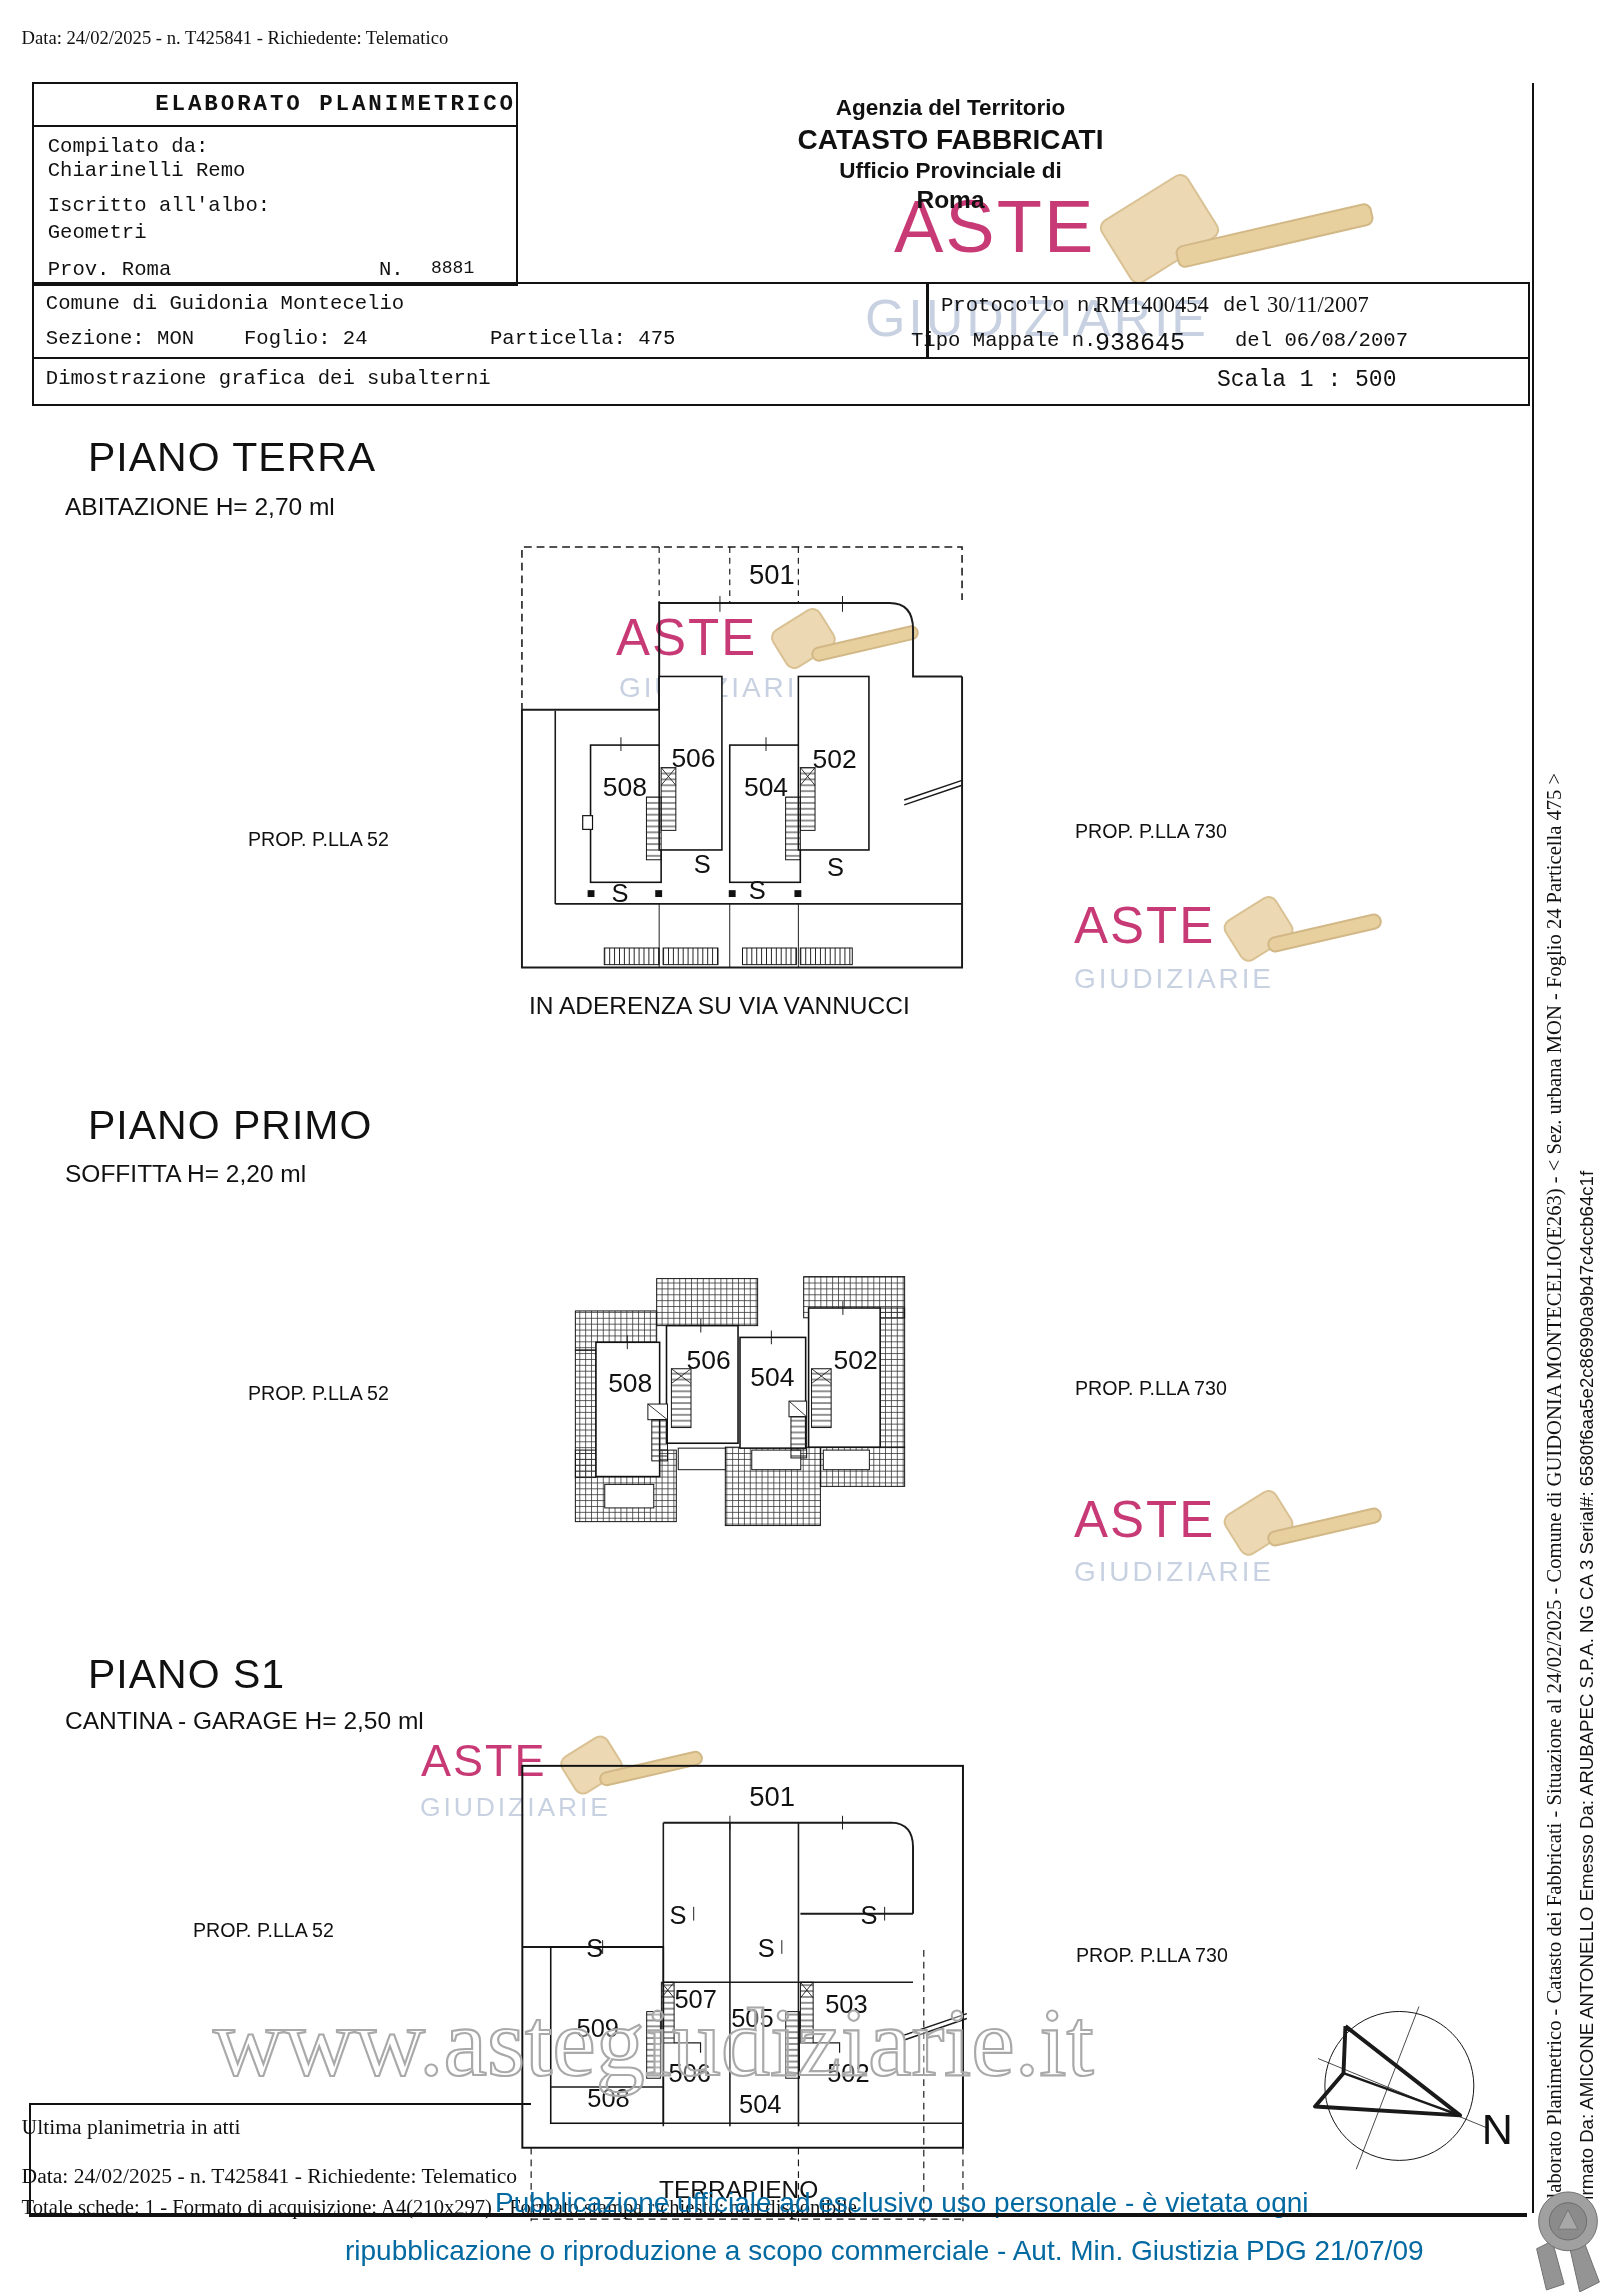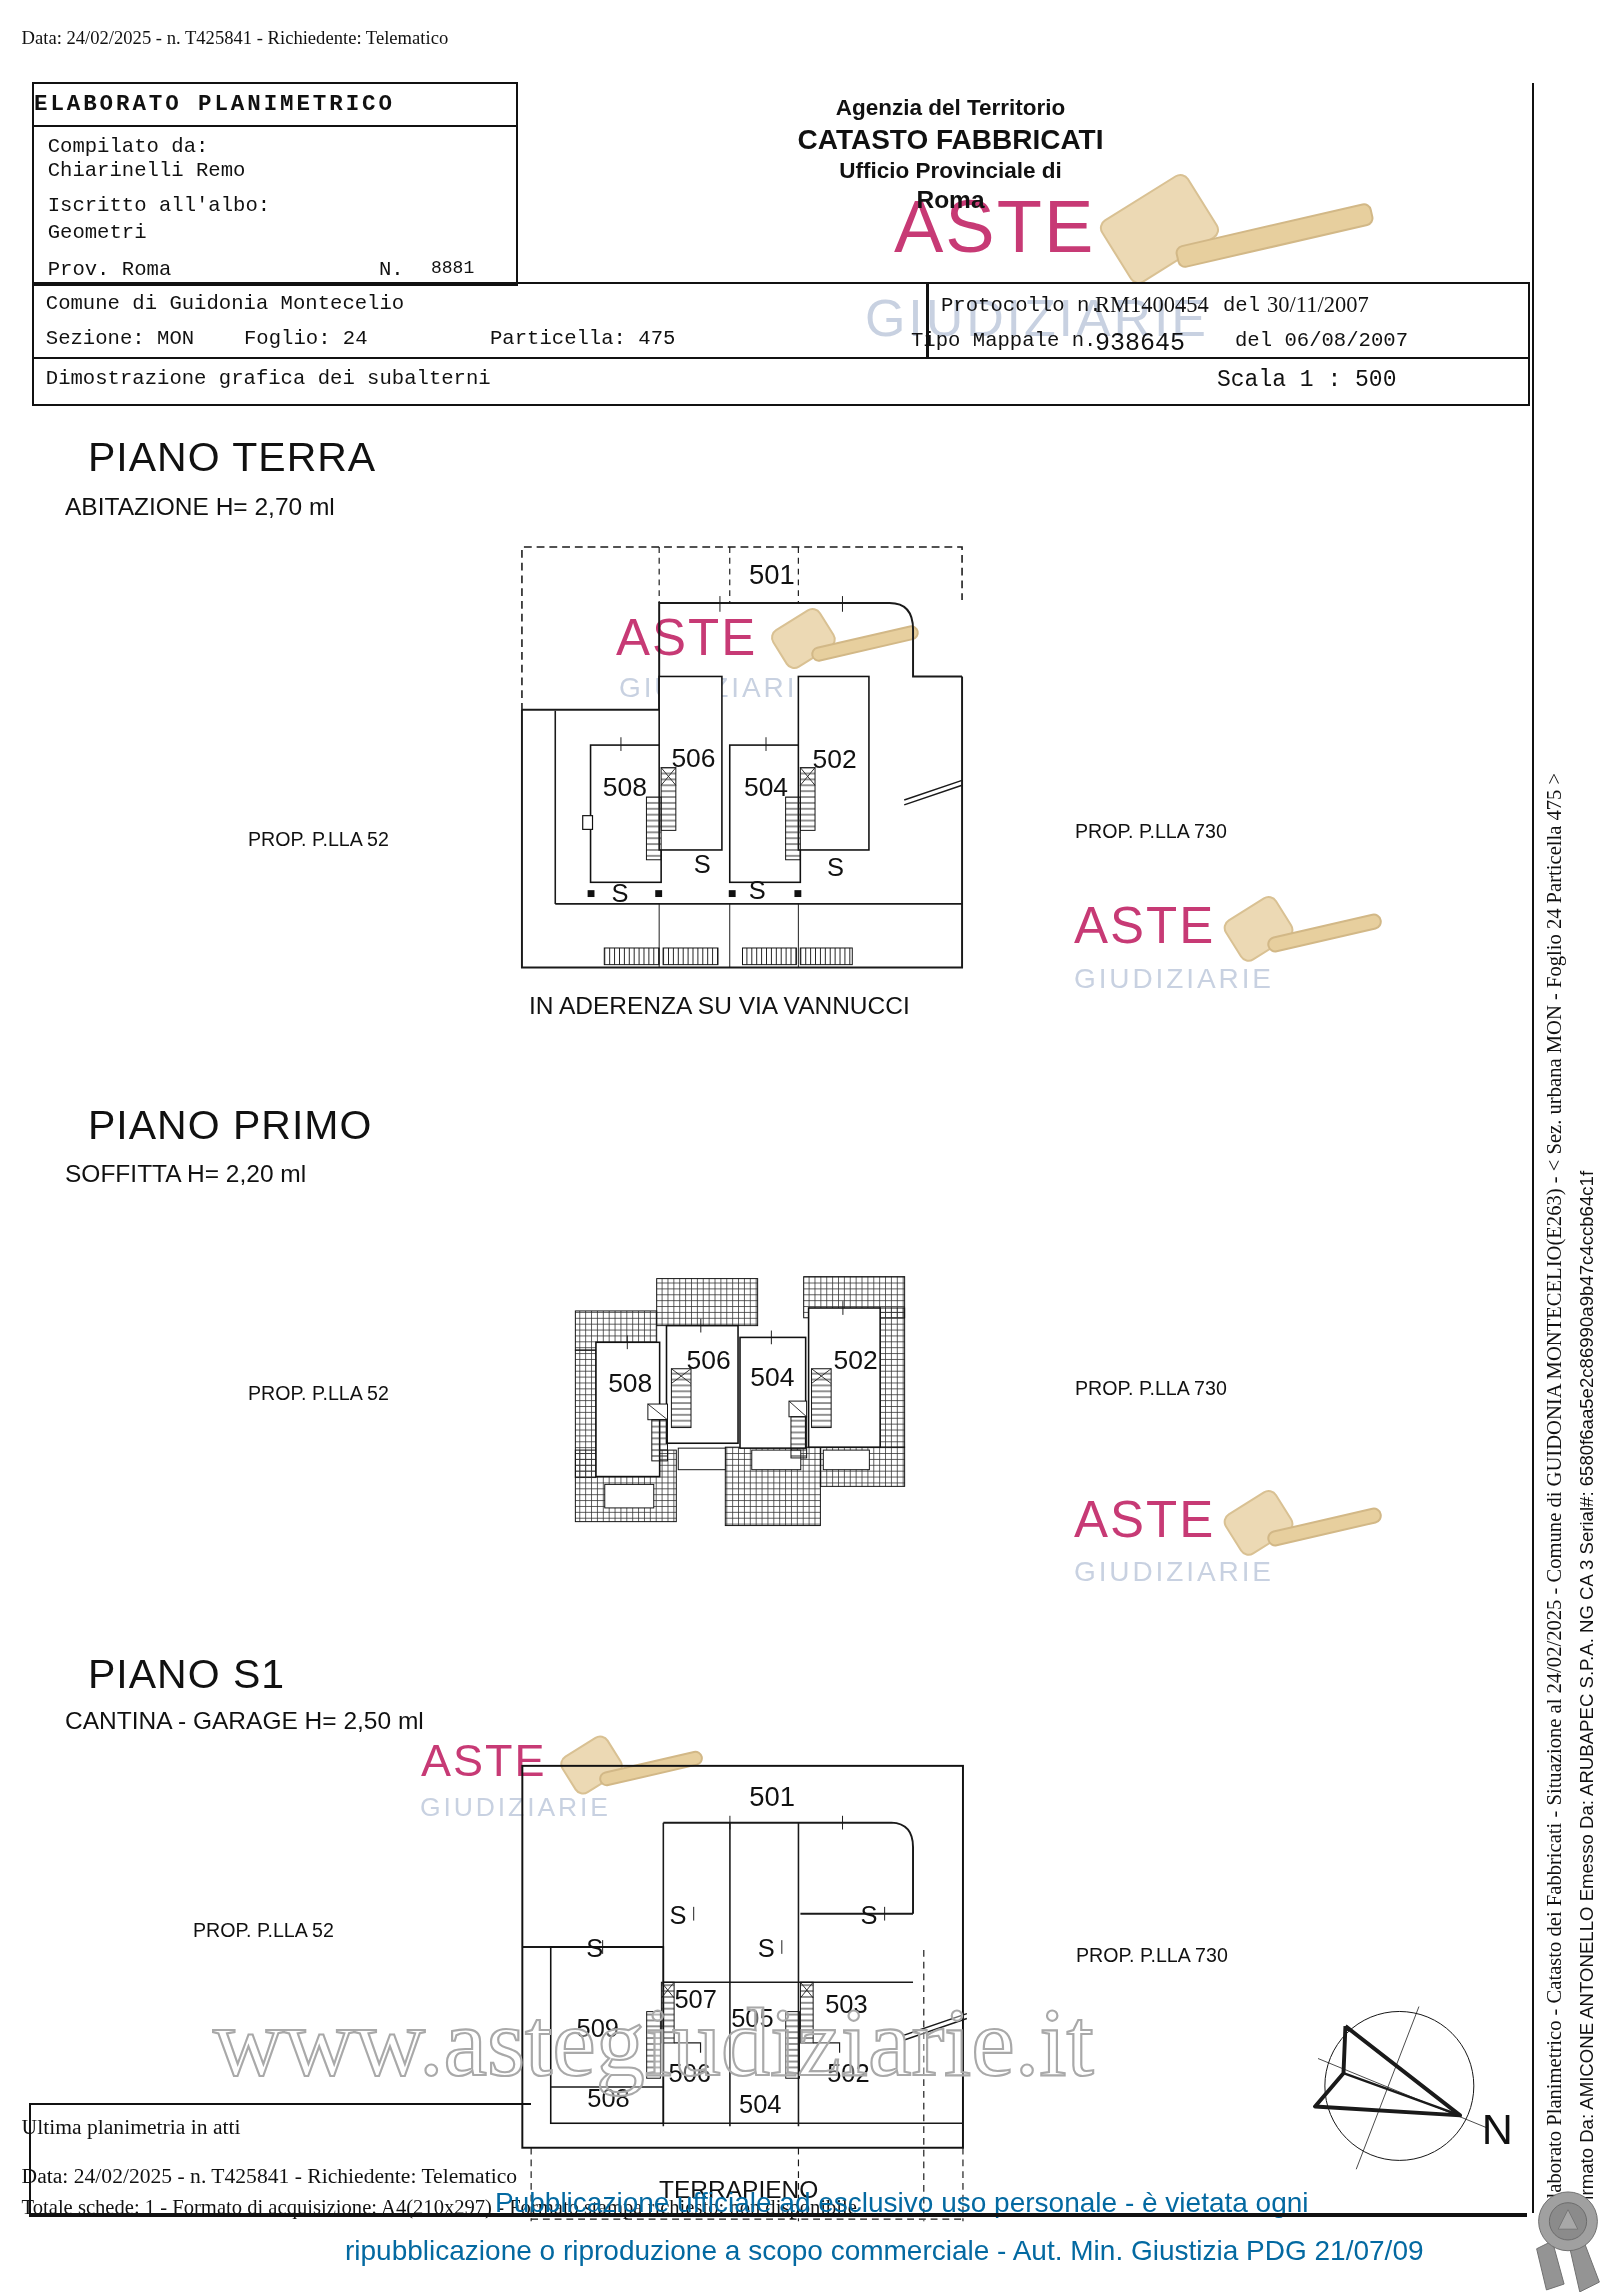--- a/index.html
+++ b/index.html
@@ -62,21 +62,21 @@
   <div class="abs wm" style="left:421px;top:1735px;font-size:45px;">ASTE</div>
   <div class="abs gavel" style="left:561px;top:1733px;width:142px;height:71px;">
       <span class="head"></span>
       <span class="handle"></span>
     </div>
   <div class="abs wm giud" style="left:420px;top:1792px;font-size:26.5px;">GIUDIZIARIE</div>
 
   <div class="abs serif" style="left:21.6px;top:27.4px;font-size:18.6px;">Data: 24/02/2025 - n. T425841 - Richiedente: Telematico</div>
 
   <div class="abs" style="left:32px;top:82px;width:482px;height:200px;border:2.9px solid #111;">
-    <div class="mono" style="height:41px;line-height:41px;text-align:left;font-weight:bold;font-size:22.5px;letter-spacing:2.9px;border-bottom:2.9px solid #111;">ELABORATO PLANIMETRICO</div>
+    <div class="mono" style="height:41px;line-height:41px;text-align:right;font-weight:bold;font-size:22.5px;letter-spacing:2.9px;border-bottom:2.9px solid #111;">ELABORATO PLANIMETRICO</div>
     <div class="boxline mono" style="left:13.7px;top:51px;font-size:20.6px;">Compilato da:</div>
     <div class="boxline mono" style="left:13.7px;top:75px;font-size:20.6px;">Chiarinelli Remo</div>
     <div class="boxline mono" style="left:13.7px;top:110px;font-size:20.6px;">Iscritto all'albo:</div>
     <div class="boxline mono" style="left:13.7px;top:137px;font-size:20.6px;">Geometri</div>
     <div class="boxline mono" style="left:13.7px;top:174px;font-size:20.6px;">Prov. Roma</div>
     <div class="boxline mono" style="left:345px;top:174px;font-size:20.6px;">N.</div>
     <div class="boxline mono" style="left:397px;top:174px;font-size:18px;">8881</div>
   </div>
 
   <div class="abs sans" style="left:740px;top:95px;width:421px;text-align:center;font-weight:bold;">

